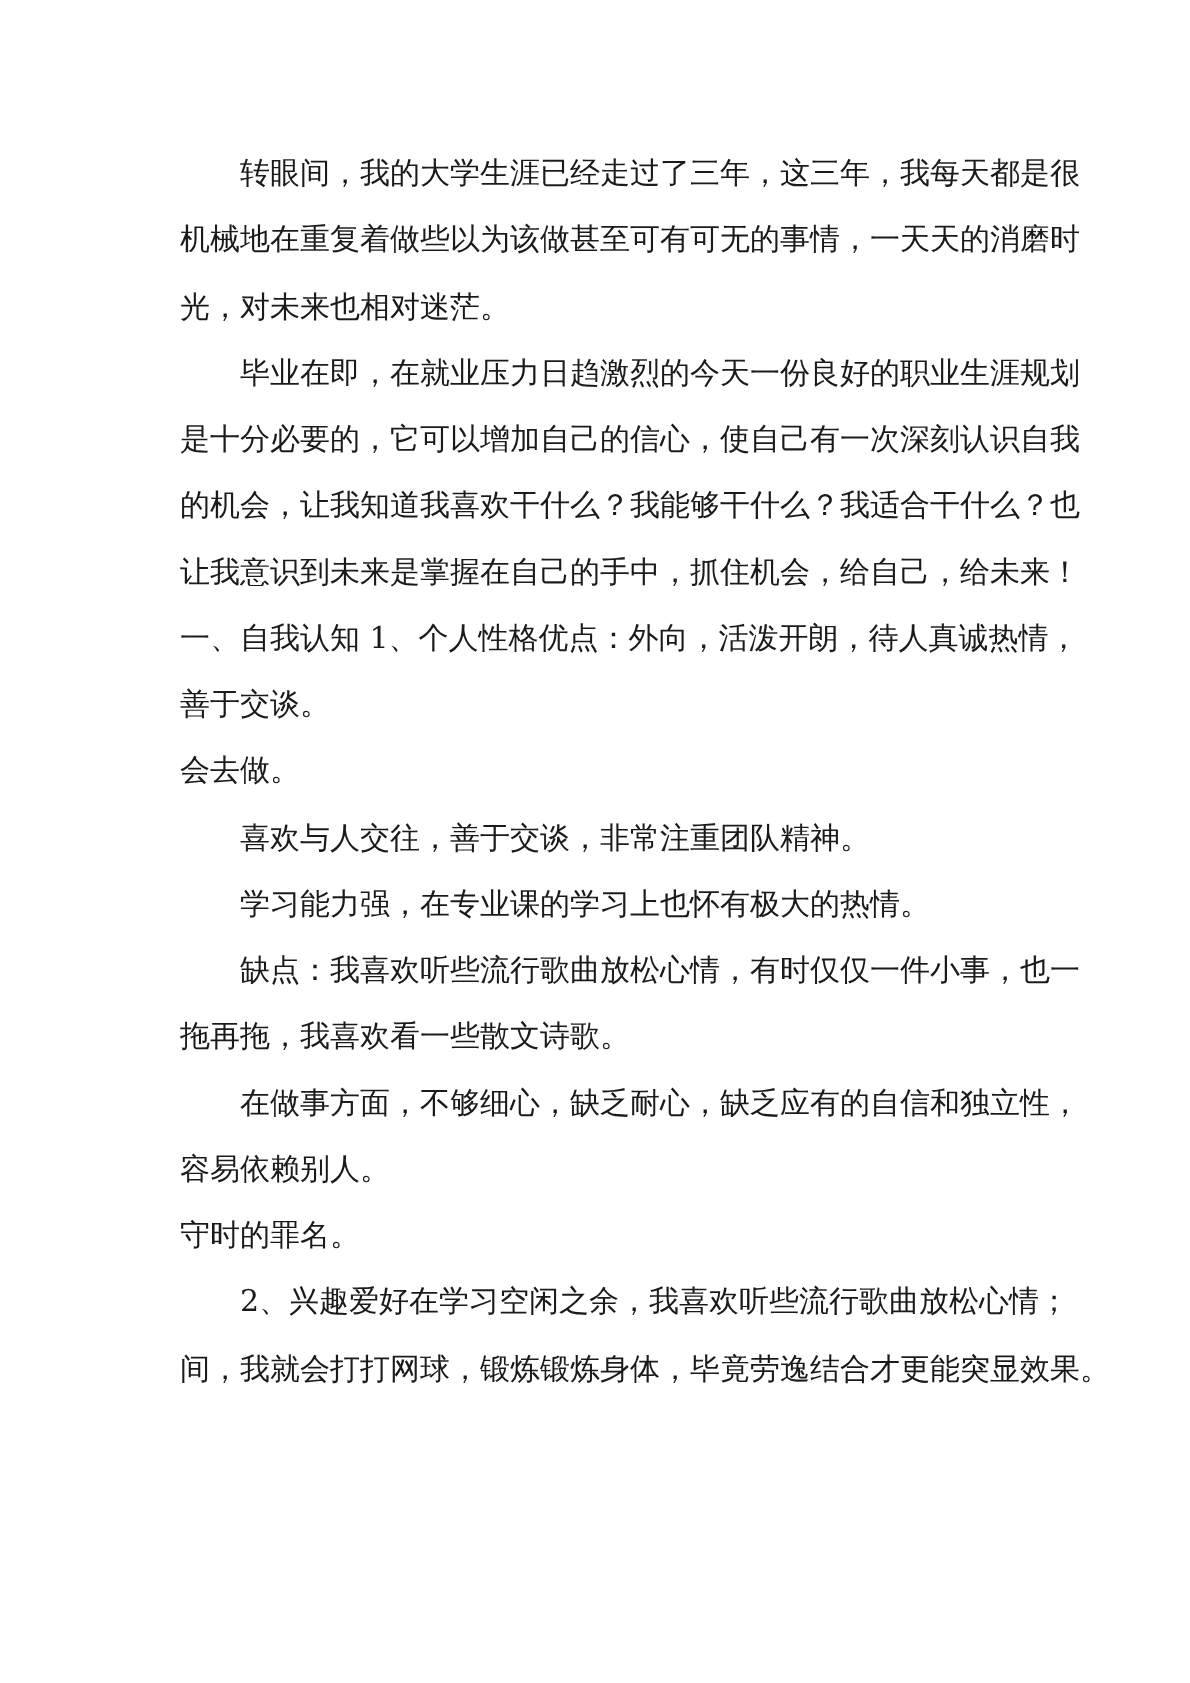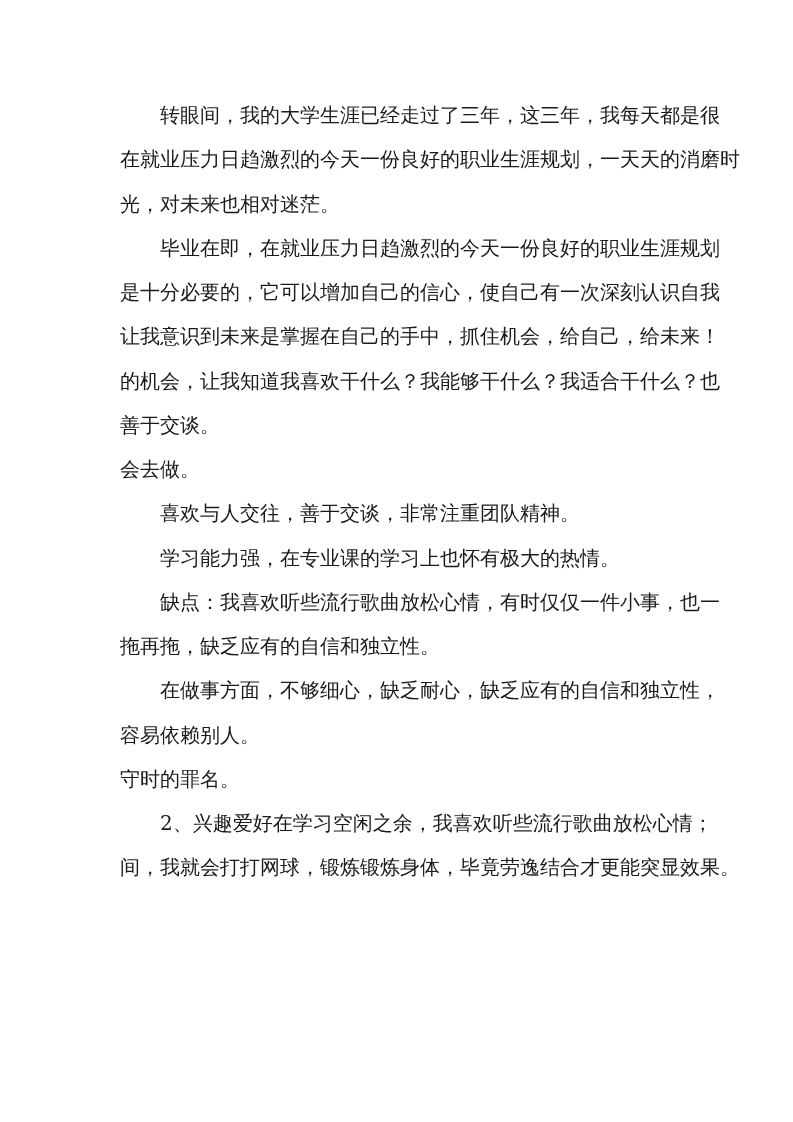--- a/index.html
+++ b/index.html
@@ -44,37 +44,38 @@
       text-align-last: left;
     }
   </style>
 </head>
 <body>
 
 <div class="page">
   <div class="content">
 
     <div class="line indent">转眼间，我的大学生涯已经走过了三年，这三年，我每天都是很</div>
-    <div class="line">在就业压力日趋激烈的今天一份良好的职业生涯规划，一天天的消磨时</div>
+    <div class="line">机械地在重复着做些以为该做甚至可有可无的事情，一天天的消磨时</div>
     <div class="line last">光，对未来也相对迷茫。</div>
 
     <div class="line indent">毕业在即，在就业压力日趋激烈的今天一份良好的职业生涯规划</div>
     <div class="line">是十分必要的，它可以增加自己的信心，使自己有一次深刻认识自我</div>
+    <div class="line">的机会，让我知道我喜欢干什么？我能够干什么？我适合干什么？也</div>
     <div class="line">让我意识到未来是掌握在自己的手中，抓住机会，给自己，给未来！</div>
-    <div class="line">的机会，让我知道我喜欢干什么？我能够干什么？我适合干什么？也</div>
+    <div class="line">一、自我认知 1、个人性格优点：外向，活泼开朗，待人真诚热情，</div>
     <div class="line last">善于交谈。</div>
 
     <div class="line last">会去做。</div>
 
     <div class="line indent last">喜欢与人交往，善于交谈，非常注重团队精神。</div>
 
     <div class="line indent last">学习能力强，在专业课的学习上也怀有极大的热情。</div>
 
     <div class="line indent">缺点：我喜欢听些流行歌曲放松心情，有时仅仅一件小事，也一</div>
-    <div class="line last">拖再拖，缺乏应有的自信和独立性。</div>
+    <div class="line last">拖再拖，我喜欢看一些散文诗歌。</div>
 
     <div class="line indent">在做事方面，不够细心，缺乏耐心，缺乏应有的自信和独立性，</div>
     <div class="line last">容易依赖别人。</div>
 
     <div class="line last">守时的罪名。</div>
 
     <div class="line indent">2、兴趣爱好在学习空闲之余，我喜欢听些流行歌曲放松心情；</div>
     <div class="line">间，我就会打打网球，锻炼锻炼身体，毕竟劳逸结合才更能突显效果。</div>
 
   </div>

